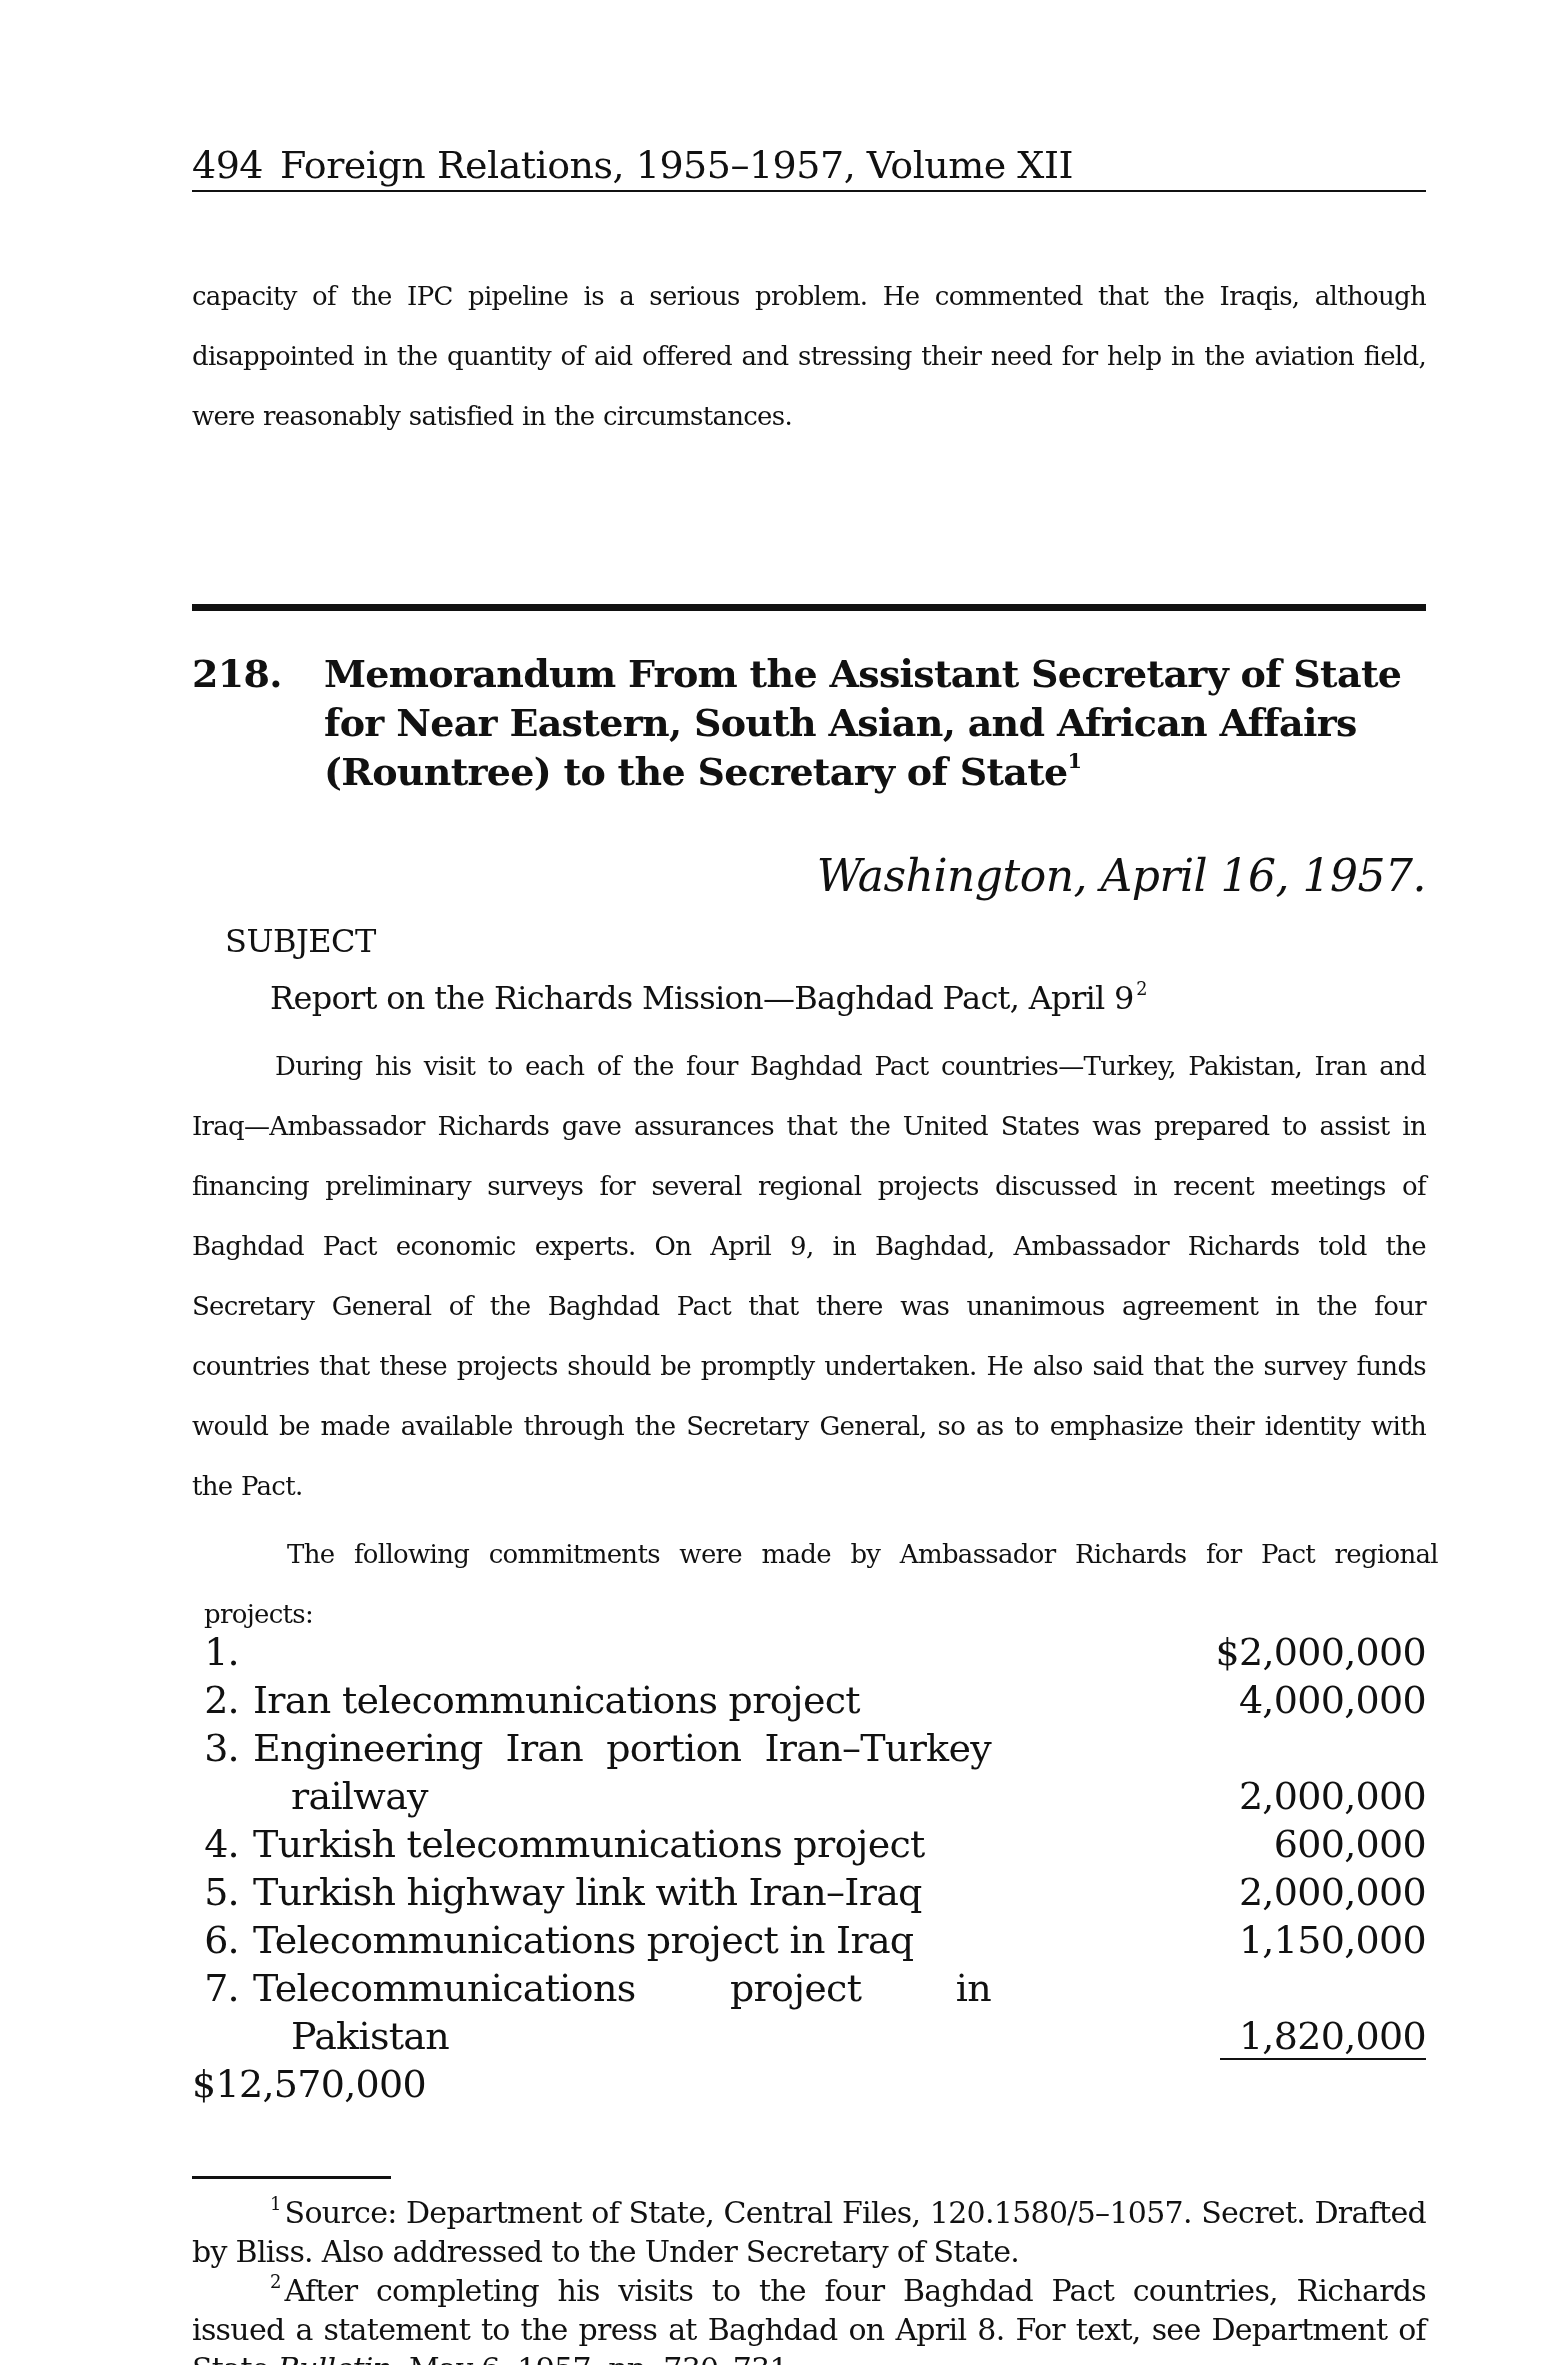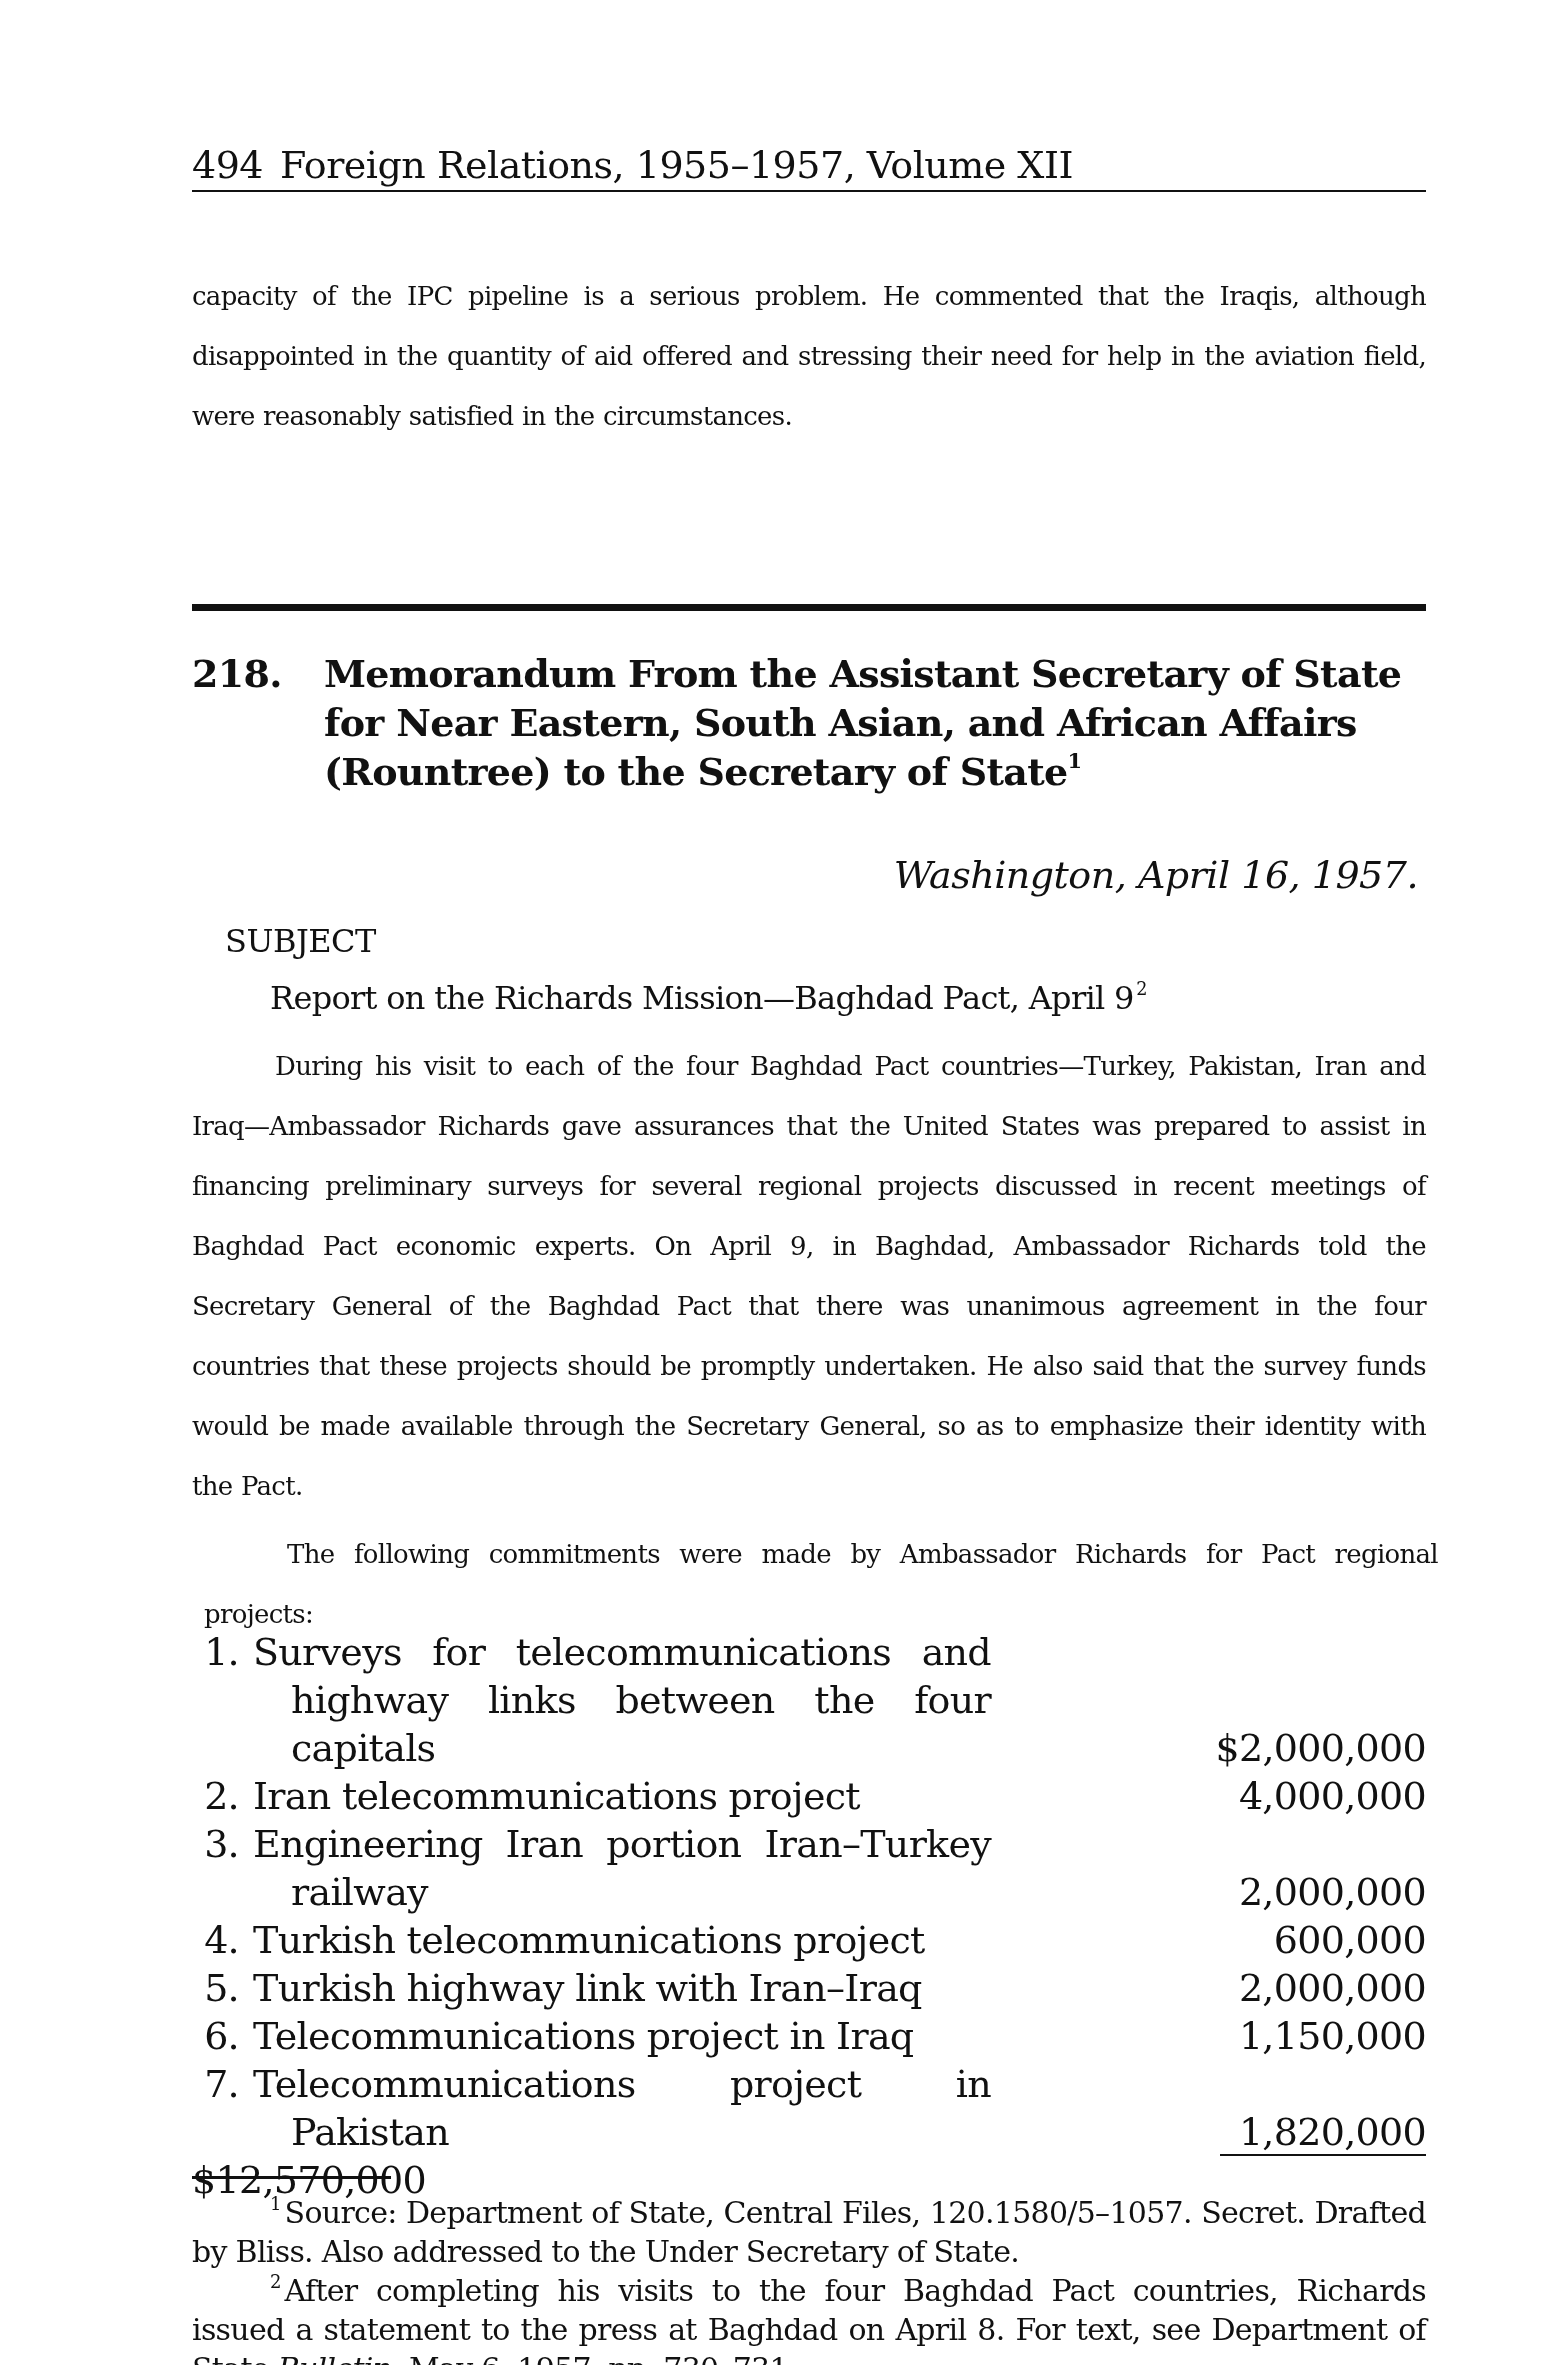--- a/index.html
+++ b/index.html
@@ -11,21 +11,21 @@
   .running-head .pageno { display: inline-block; margin-right: 17px; }
   .para { font-size: 26px; line-height: 60px; text-align: justify; letter-spacing: -0.7px; word-spacing: 0.9px; }
   .para.indent { text-indent: 83px; }
   #carry { position: absolute; top: 240px; left: 0; width: 1234px; text-align-last: left; }
   .heavy-rule { position: absolute; top: 604px; left: 0; width: 1234px; height: 6.6px; background: #111; }
   .doc-heading { position: absolute; top: 649px; left: 0; width: 1234px; font-weight: bold; font-size: 38px; line-height: 49px;
                  letter-spacing: -0.7px; }
   .doc-heading .num { position: absolute; left: 0; top: 0; }
   .doc-heading .title { margin-left: 132px; width: 1088px; }
   sup { font-size: 0.55em; vertical-align: 0.8em; line-height: 0; }
-  .dateline { position: absolute; top: 852px; right: 8px; font-style: italic; font-size: 38px; line-height: 47px; letter-spacing: -0.5px; }
+  .dateline { position: absolute; top: 852px; right: 0; font-style: italic; font-size: 44px; line-height: 47px; letter-spacing: -0.5px; }
   .subject-label { position: absolute; top: 920px; left: 0; font-size: 32px; line-height: 43px; letter-spacing: -0.5px; margin-left: 33px; }
   .subject-text { position: absolute; top: 977px; left: 78px; font-size: 32px; line-height: 43px; letter-spacing: -0.7px; }
   #p1 { position: absolute; top: 1036px; left: 0; width: 1234px; }
   #p2 { position: absolute; top: 1512px; left: 0; width: 1234px; }
   .commit-list { position: absolute; top: 1628px; left: 0; width: 1234px; font-size: 38px; line-height: 48px;
                  letter-spacing: -0.7px; }
   .commit-row { display: flex; align-items: flex-end; }
   .commit-row .n { width: 47px; text-align: right; padding-right: 14px; flex: 0 0 auto; align-self: flex-start; }
   .commit-row .desc { width: 700px; text-align: justify; text-align-last: left; flex: 0 0 auto; }
   .commit-row .amt { flex: 1 1 auto; text-align: right; }
@@ -63,21 +63,20 @@
   <div class="subject-text">
     <span>Report on the Richards Mission—Baghdad Pact, April 9</span> <sup>2</sup>
   </div>
 
   <p class="para indent" id="p1" style="margin:0">During his visit to each of the four Baghdad Pact countries—Turkey, Pakistan, Iran and Iraq—Ambassador Richards gave assurances that the United States was prepared to assist in financing preliminary surveys for several regional projects discussed in recent meetings of Baghdad Pact economic experts. On April 9, in Baghdad, Ambassador Richards told the Secretary General of the Baghdad Pact that there was unanimous agreement in the four countries that these projects should be promptly undertaken. He also said that the survey funds would be made available through the Secretary General, so as to emphasize their identity with the Pact.</p>
   <p class="para indent" id="p2" style="margin:12px;text-align-last:left">The following commitments were made by Ambassador Richards for Pact regional projects:</p>
 
   <div class="commit-list">
     <div class="commit-row">
       <span class="n">1.</span>
-      <span class="desc hang">Surveys for telecommunications and highway links between the four capitals</span>
       <span class="amt">$2,000,000</span>
     </div>
     <div class="commit-row">
       <span class="n">2.</span>
       <span class="desc hang">Iran telecommunications project</span>
       <span class="amt">4,000,000</span>
     </div>
     <div class="commit-row">
       <span class="n">3.</span>
       <span class="desc hang">Engineering Iran portion Iran–Turkey railway</span>

